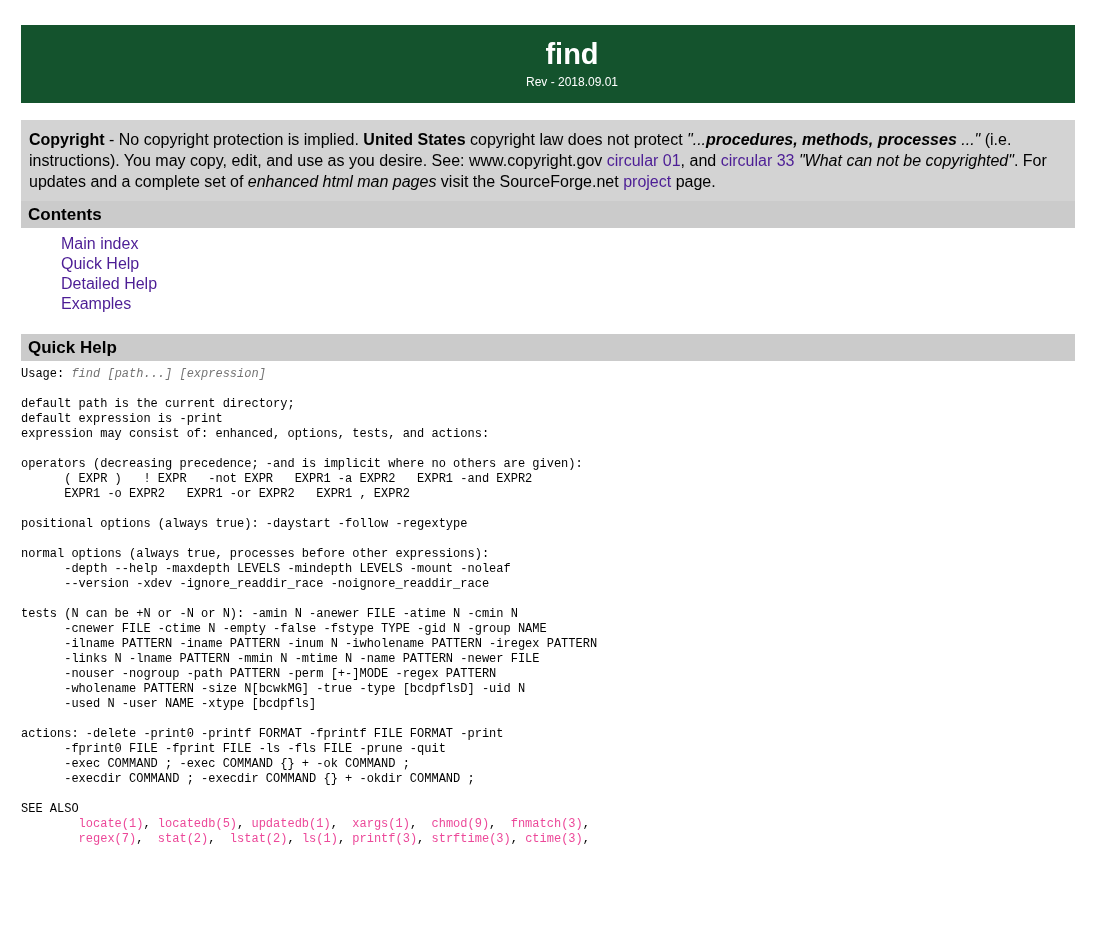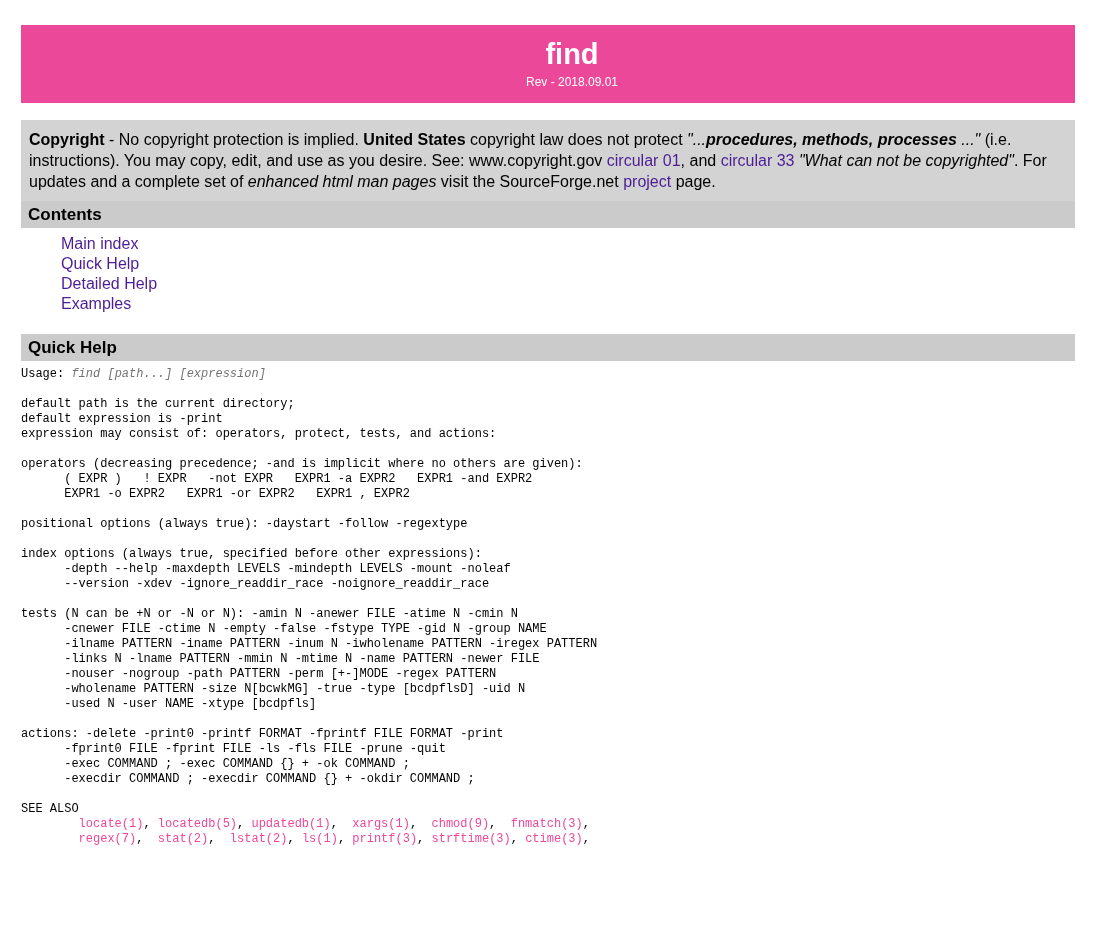--- a/index.html
+++ b/index.html
@@ -1,21 +1,21 @@
 <!DOCTYPE html>
 <html><head>
 <meta charset="utf-8">
 <style>
   html, body { margin: 0; padding: 0; background: #ffffff; }
   body { font-family: "Liberation Sans", sans-serif; color: #000; }
   .page { width: 1054px; margin: 25px 21px; }
 
   
   .banner {
-    background: #ec4899;
+    background: #14532d;
     height: 78px;
     display: flex;
     flex-direction: column;
     align-items: center;
     justify-content: center;
     color: #ffffff;
     text-align: center;
     padding-left: 48px;
   }
   .banner .title { font-size: 29px; font-weight: bold; line-height: 30px; }
@@ -96,29 +96,29 @@
     </div>
 
   <div class="section-bar bar-quickhelp">
     <span>Quick Help</span>
   </div>
 
   <pre class="quick-help"><span>Usage: </span><span class="seg-cmd">find [path...] [expression]</span>
 
 <span>default path is the current directory;</span>
 <span>default expression is -print</span>
-<span>expression may consist of: operators, protect, tests, and actions:</span>
+<span>expression may consist of: enhanced, options, tests, and actions:</span>
 
 <span>operators (decreasing precedence; -and is implicit where no others are given):</span>
 <span>      ( EXPR )   ! EXPR   -not EXPR   EXPR1 -a EXPR2   EXPR1 -and EXPR2</span>
 <span>      EXPR1 -o EXPR2   EXPR1 -or EXPR2   EXPR1 , EXPR2</span>
 
 <span>positional options (always true): -daystart -follow -regextype</span>
 
-<span>index options (always true, specified before other expressions):</span>
+<span>normal options (always true, processes before other expressions):</span>
 <span>      -depth --help -maxdepth LEVELS -mindepth LEVELS -mount -noleaf</span>
 <span>      --version -xdev -ignore_readdir_race -noignore_readdir_race</span>
 
 <span>tests (N can be +N or -N or N): -amin N -anewer FILE -atime N -cmin N</span>
 <span>      -cnewer FILE -ctime N -empty -false -fstype TYPE -gid N -group NAME</span>
 <span>      -ilname PATTERN -iname PATTERN -inum N -iwholename PATTERN -iregex PATTERN</span>
 <span>      -links N -lname PATTERN -mmin N -mtime N -name PATTERN -newer FILE</span>
 <span>      -nouser -nogroup -path PATTERN -perm [+-]MODE -regex PATTERN</span>
 <span>      -wholename PATTERN -size N[bcwkMG] -true -type [bcdpflsD] -uid N</span>
 <span>      -used N -user NAME -xtype [bcdpfls]</span>

